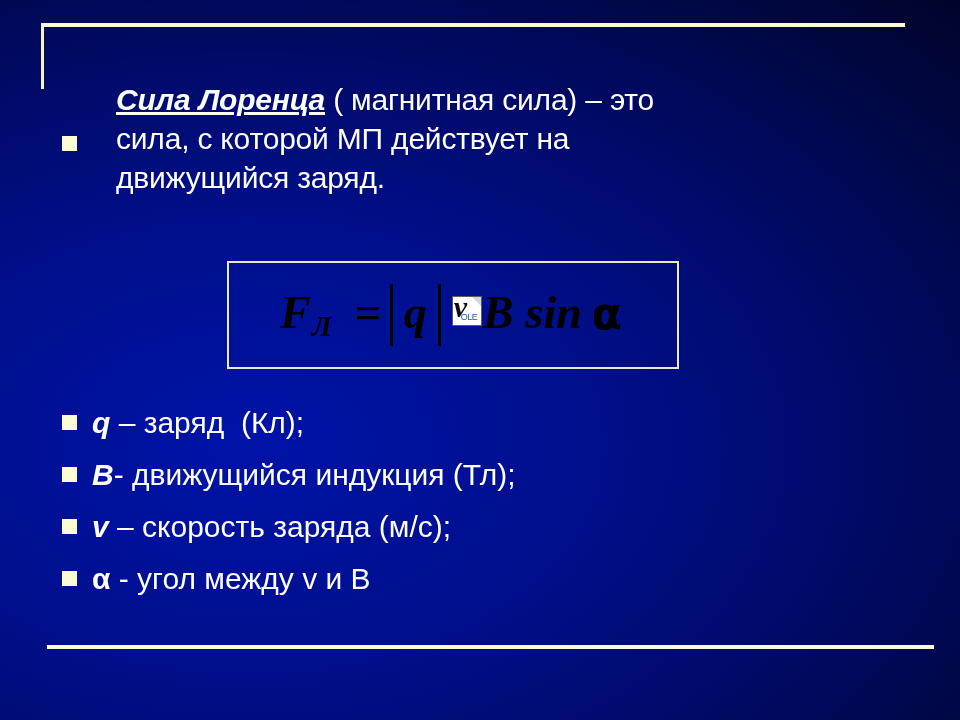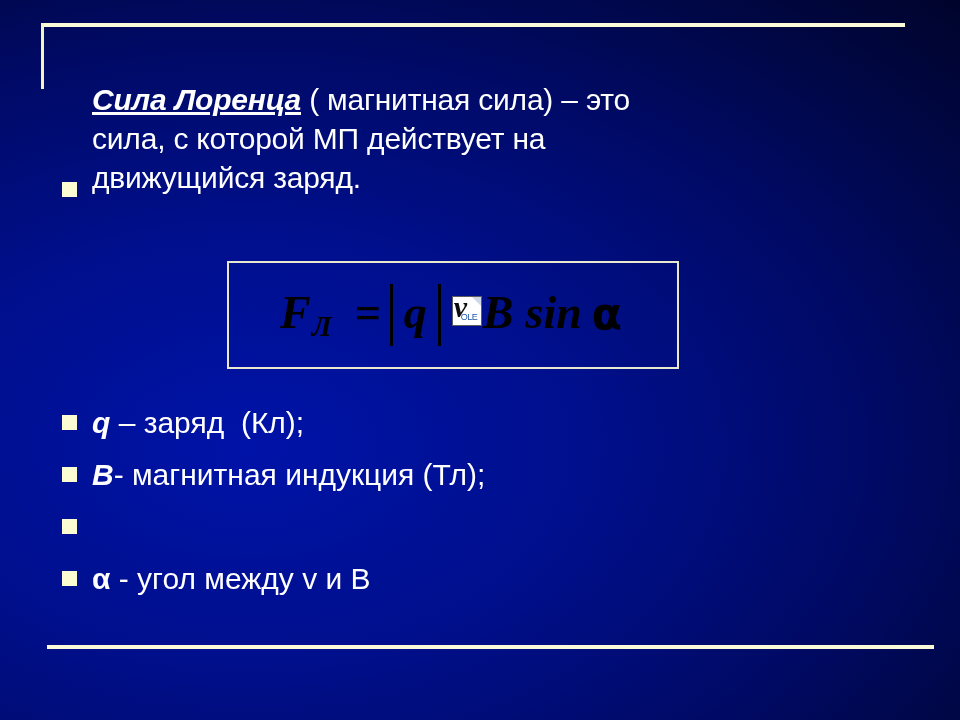--- a/index.html
+++ b/index.html
@@ -53,21 +53,22 @@
     position: absolute;
     left: 0;
     top: 0;
     width: 960px;
     height: 720px;
   }
 
   .bullet-row {
     position: absolute;
     display: flex;
-    align-items: flex-end;
+    align-items: center;
+    gap: 24px;
   }
 
   .bullet-mark {
     flex: 0 0 auto;
     width: 15px;
     height: 15px;
     background: #fcfcd2;
     margin-right: 15px;
   }
 
@@ -247,25 +248,26 @@
 
     <div id="defs">
 
       <div class="def-row">
         <span class="bullet-mark"></span>
         <span class="def-text"><span class="sym">q</span><span> – заряд  (Кл);</span></span>
       </div>
 
       <div class="def-row">
         <span class="bullet-mark"></span>
-        <span class="def-text"><span class="sym">B</span><span>- магнитная индукция (Тл);</span></span>
-      </div>
-
-      <div class="def-row">
-        <span class="bullet-mark"></span>
+        <span class="def-text"><span class="sym">B</span><span>- движущийся индукция (Тл);</span></span>
+      </div>
+
+      <div class="def-row">
+        <span class="bullet-mark"></span>
+        <span class="def-text"><span class="sym">v</span><span> – скорость заряда (м/с);</span></span>
       </div>
 
       <div class="def-row">
         <span class="bullet-mark"></span>
         <span class="def-text"><span class="sym-up">α</span><span> - угол между v и B</span></span>
       </div>
 
     </div>
   </div>
 </div>

